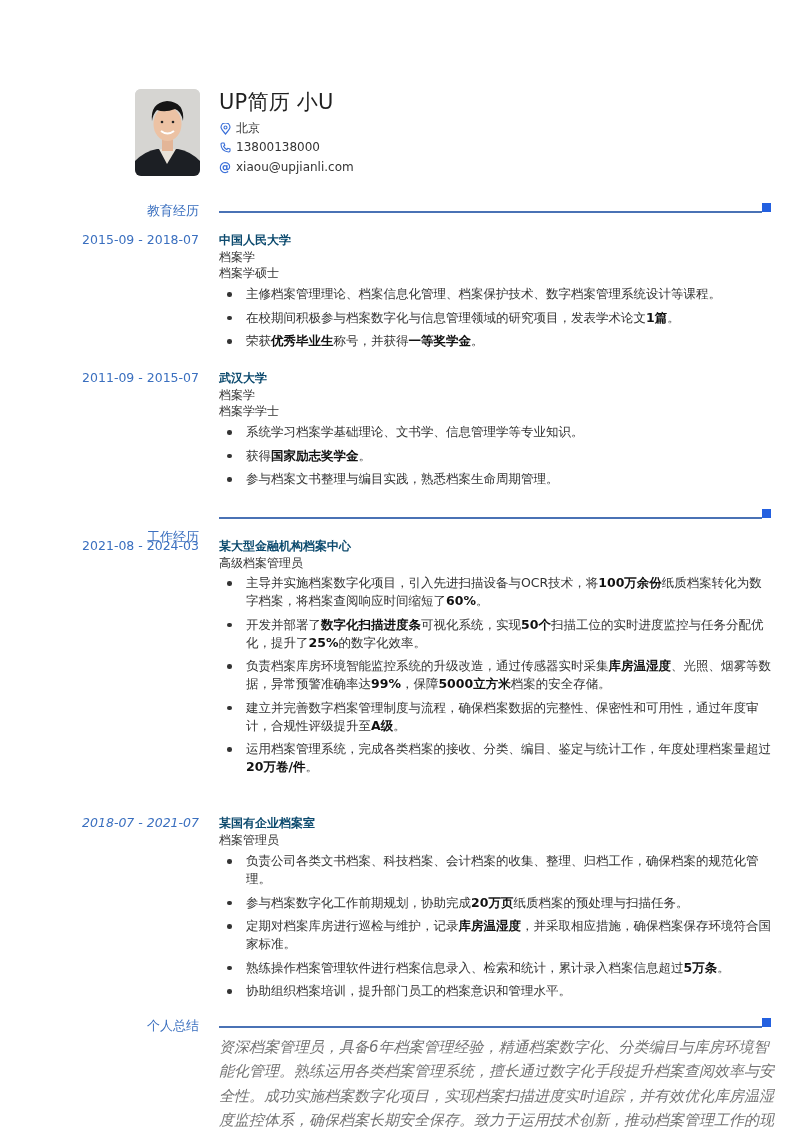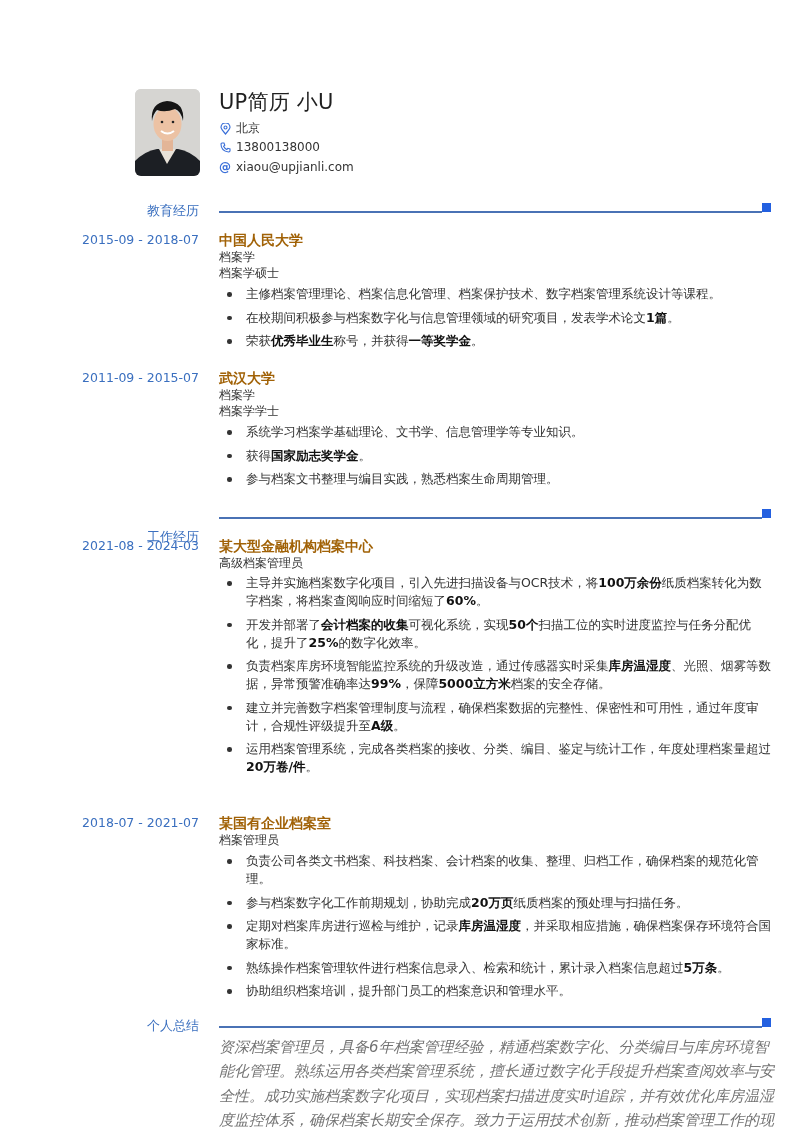--- a/index.html
+++ b/index.html
@@ -31,21 +31,21 @@
     position: absolute; left: 219px; width: 543px; height: 2px; background: #4a72b5;
   }
   .sec-sq {
     position: absolute; left: 762px; width: 9px; height: 9px; background: #2360e0;
   }
 
   
   .date {
     position: absolute; right: 601px; font-size: 12.5px; color: #3a6fbf; white-space: nowrap;
   }
-  .org { position: absolute; left: 219px; font-size: 14px; font-weight: bold; color: #a16207; }
+  .org { position: absolute; left: 219px; font-size: 12px; font-weight: bold; color: #0c4a6e; }
   .sub { position: absolute; left: 219px; font-size: 12px; color: #333; font-family: Liberation Mono, monospace; }
   ul.bullets { position: absolute; left: 219px; width: 552px; margin: 0; padding: 0; list-style: none; }
   ul.bullets li {
     position: relative; padding-left: 27px; font-size: 12.5px; line-height: 18px; color: #333; margin-bottom: 5.5px;
   }
   ul.bullets li::before {
     content: ""; position: absolute; left: 8px; top: 7px; width: 4.5px; height: 4.5px; border-radius: 50%; background: #333;
   }
   ul.bullets li b { color: #111; }
 
@@ -122,27 +122,27 @@
 
   <div class="sec-title" style="top:496px;">工作经历</div>
   <div class="sec-line" style="top:485px;"></div>
   <div class="sec-sq" style="top:477px;"></div>
 
   <div class="date" style="top:506px;">2021-08 - 2024-03</div>
   <div class="org" style="top:506px;">某大型金融机构档案中心</div>
   <div class="sub" style="top:523px;">高级档案管理员</div>
   <ul class="bullets" style="top:542px;">
       <li><span>主导并实施档案数字化项目，引入先进扫描设备与OCR技术，将</span><b>100万余份</b><span>纸质档案转化为数字档案，将档案查阅响应时间缩短了</span><b>60%</b><span>。</span></li>
-      <li><span>开发并部署了</span><b>会计档案的收集</b><span>可视化系统，实现</span><b>50个</b><span>扫描工位的实时进度监控与任务分配优化，提升了</span><b>25%</b><span>的数字化效率。</span></li>
+      <li><span>开发并部署了</span><b>数字化扫描进度条</b><span>可视化系统，实现</span><b>50个</b><span>扫描工位的实时进度监控与任务分配优化，提升了</span><b>25%</b><span>的数字化效率。</span></li>
       <li><span>负责档案库房环境智能监控系统的升级改造，通过传感器实时采集</span><b>库房温湿度</b><span>、光照、烟雾等数据，异常预警准确率达</span><b>99%</b><span>，保障</span><b>5000立方米</b><span>档案的安全存储。</span></li>
       <li><span>建立并完善数字档案管理制度与流程，确保档案数据的完整性、保密性和可用性，通过年度审计，合规性评级提升至</span><b>A级</b><span>。</span></li>
       <li><span>运用档案管理系统，完成各类档案的接收、分类、编目、鉴定与统计工作，年度处理档案量超过</span><b>20万卷/件</b><span>。</span></li>
     </ul>
 
-  <div class="date" style="top:783px;">2018-07 - 2021-07</div>
+  <div class="date" style="top:783px;font-style:italic;">2018-07 - 2021-07</div>
   <div class="org" style="top:783px;">某国有企业档案室</div>
   <div class="sub" style="top:800px;">档案管理员</div>
   <ul class="bullets" style="top:820px;">
       <li><span>负责公司各类文书档案、科技档案、会计档案的收集、整理、归档工作，确保档案的规范化管理。</span></li>
       <li><span>参与档案数字化工作前期规划，协助完成</span><b>20万页</b><span>纸质档案的预处理与扫描任务。</span></li>
       <li><span>定期对档案库房进行巡检与维护，记录</span><b>库房温湿度</b><span>，并采取相应措施，确保档案保存环境符合国家标准。</span></li>
       <li><span>熟练操作档案管理软件进行档案信息录入、检索和统计，累计录入档案信息超过</span><b>5万条</b><span>。</span></li>
       <li><span>协助组织档案培训，提升部门员工的档案意识和管理水平。</span></li>
     </ul>
 

